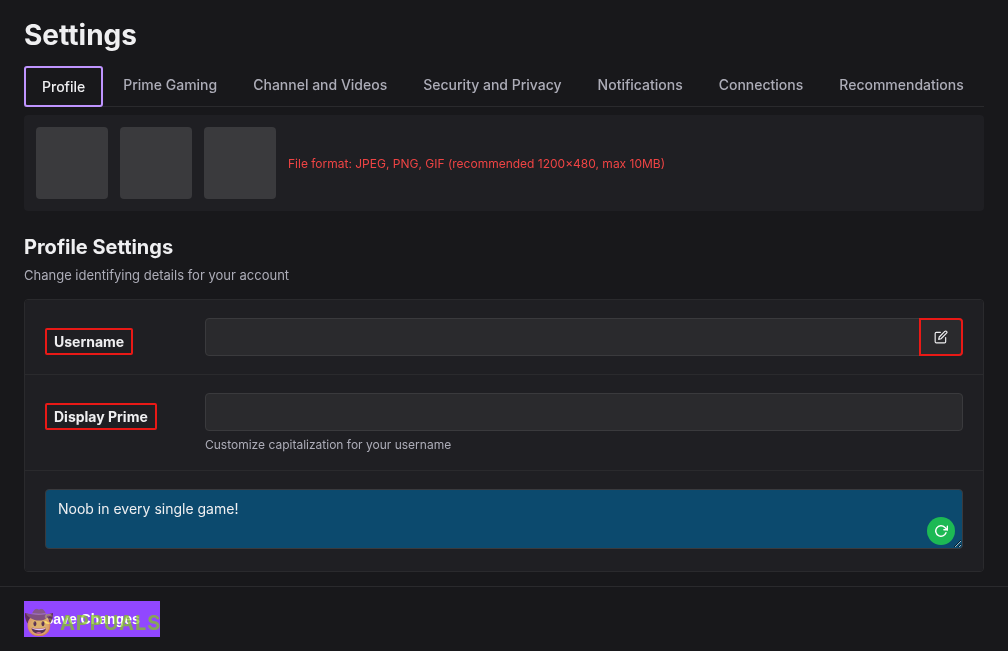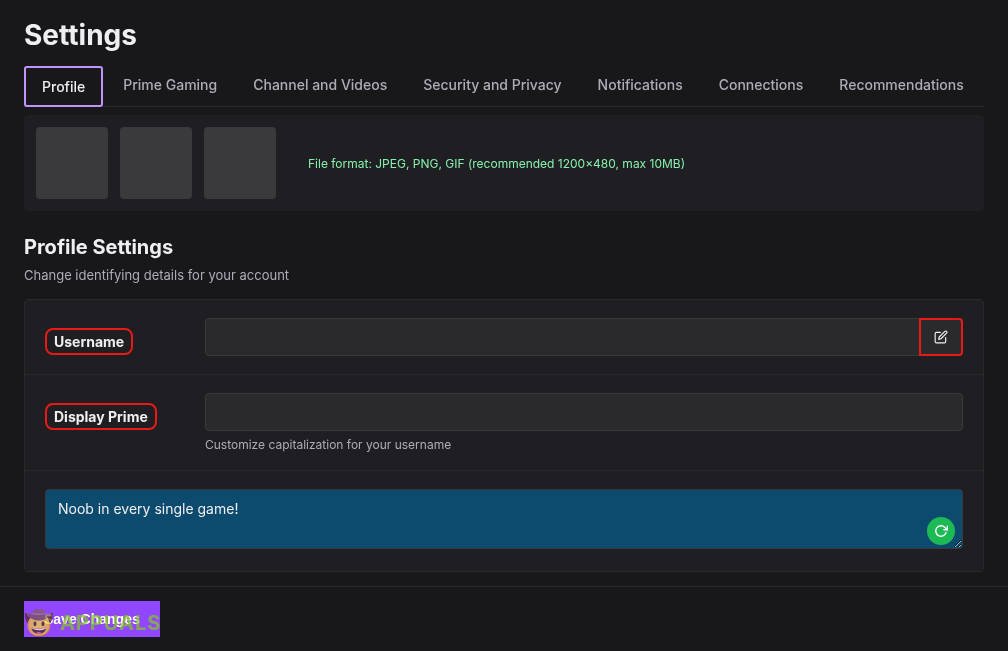--- a/index.html
+++ b/index.html
@@ -87,22 +87,21 @@
     .image-placeholder {
       width: 72px;
       height: 72px;
       background-color: #3a3a3d;
       border-radius: 4px;
       flex-shrink: 0;
     }
 
     .file-format-text {
       font-size: 12px;
-      color: #86efac;
-      margin-left: 20px;
+      color: #ef4444;
     }
 
     
     .section-title {
       font-size: 20px;
       font-weight: 700;
       color: #efeff1;
       margin-bottom: 8px;
     }
 
@@ -138,21 +137,21 @@
       padding-top: 10px;
     }
 
     .form-label {
       font-size: 14px;
       font-weight: 700;
       color: #efeff1;
       border: 2px solid #e91916;
       padding: 3px 7px;
       display: inline-block;
-      border-radius: 8px;
+      border-radius: 2px;
     }
 
     .form-control-col {
       flex: 1;
       display: flex;
       flex-direction: column;
       gap: 6px;
     }
 
     .input-wrapper {

